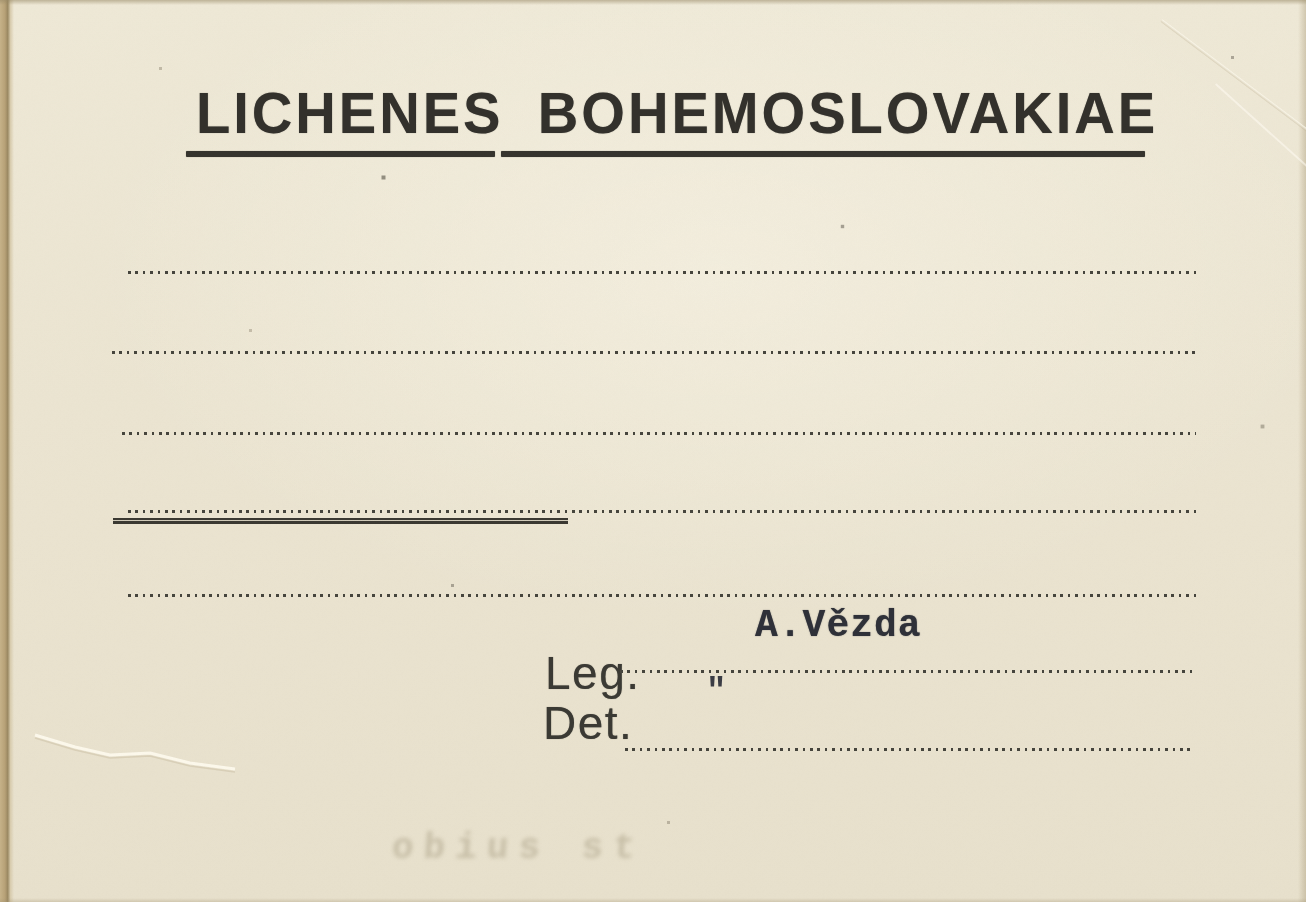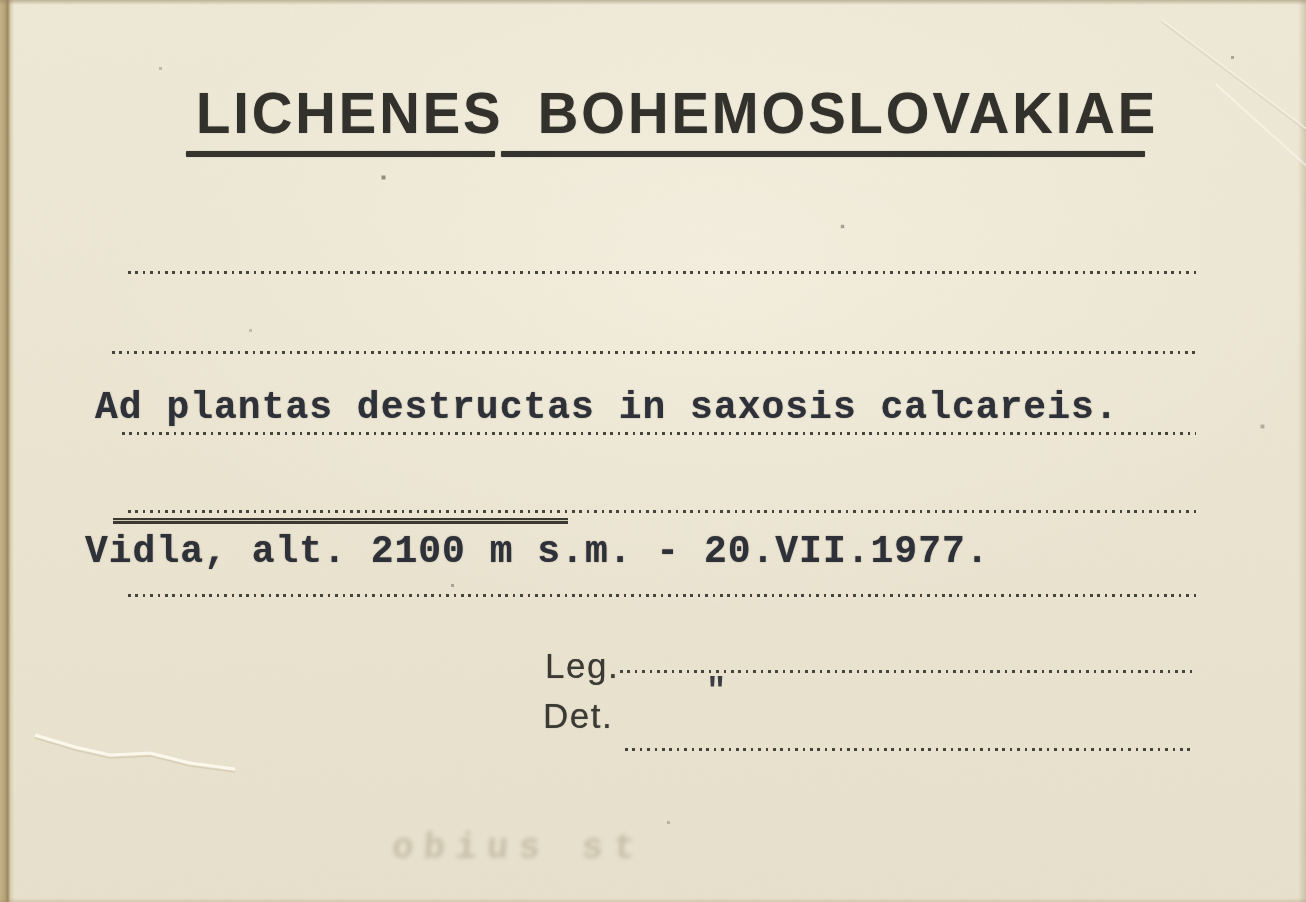--- a/index.html
+++ b/index.html
@@ -70,21 +70,21 @@
   }
   
   .dots{position:absolute;height:3px;
     background-image:repeating-linear-gradient(90deg,#45443c 0 2.6px,transparent 2.6px 7.4px);}
   .solidline{position:absolute;left:113px;top:518px;width:455px;height:6px;
     background:linear-gradient(180deg,#3a3831 0 34%,rgba(58,56,49,.15) 34% 52%,#3a3831 52% 100%);}
 
   
   .printed{
     position:absolute;font-family:"Liberation Sans", sans-serif;
-    font-weight:400;font-size:35px;letter-spacing:1.5px;color:#3a3933;
+    font-weight:400;font-size:46px;letter-spacing:1.5px;color:#3a3933;
     text-shadow:0 0 .8px rgba(58,57,51,.7);
   }
   .ditto{position:absolute;left:706px;top:672px;
     font-family:"Liberation Mono", monospace;font-weight:700;font-size:34px;color:#3a3c44;}
   .ghost{
     position:absolute;left:392px;top:828px;
     font-family:"Liberation Mono", monospace;font-weight:700;font-size:36px;letter-spacing:10px;
     color:#958a6c;opacity:.38;filter:blur(2.2px);transform:skewX(-4deg);white-space:pre;
   }
 </style>
@@ -108,29 +108,28 @@
   <div class="specks"></div>
 
   <div class="title">LICHENES BOHEMOSLOVAKIAE</div>
   <div class="rule a"></div>
   <div class="rule b"></div>
 
   <div class="dots" style="left:128px;top:271px;width:1068px;"></div>
 
   <div class="dots" style="left:112px;top:351px;width:1084px;"></div>
 
-  <div class="tw" style="left:95px;top:386px;">Ad plantas destructas in saxosis calcareis.</div>
   <div class="dots" style="left:122px;top:432px;width:1074px;"></div>
 
   <div class="dots" style="left:128px;top:510px;width:1068px;"></div>
   <div class="solidline"></div>
 
-  <div class="tw" style="left:85px;top:530px;">Vidla, alt. 2100 m s.m. - 20.VII.1977.</div>
   <div class="dots" style="left:128px;top:594px;width:1068px;"></div>
 
+  <div class="tw" style="left:755px;top:604px;">A.Vězda</div>
 
   <div class="printed" style="left:545px;top:646px;">Leg.</div>
   <div class="dots" style="left:620px;top:670px;width:572px;"></div>
 
   <div class="ditto">"</div>
 
   <div class="printed" style="left:543px;top:696px;">Det.</div>
   <div class="dots" style="left:625px;top:748px;width:570px;"></div>
 
   <div class="ghost">obius st</div>

